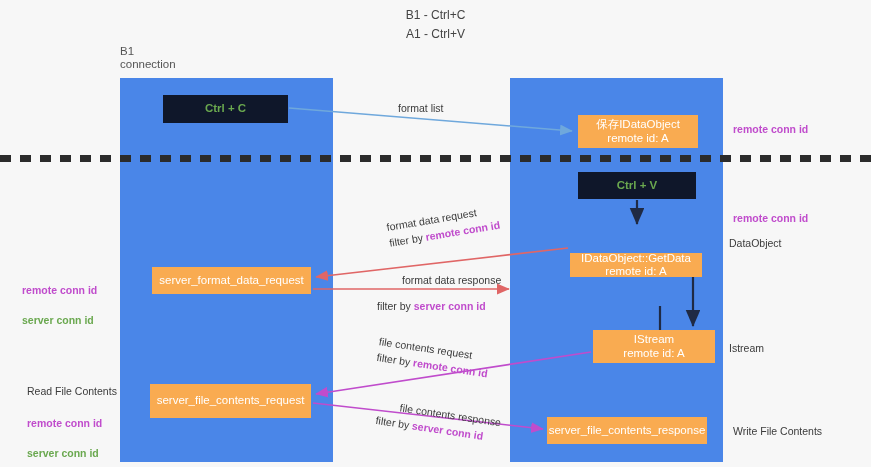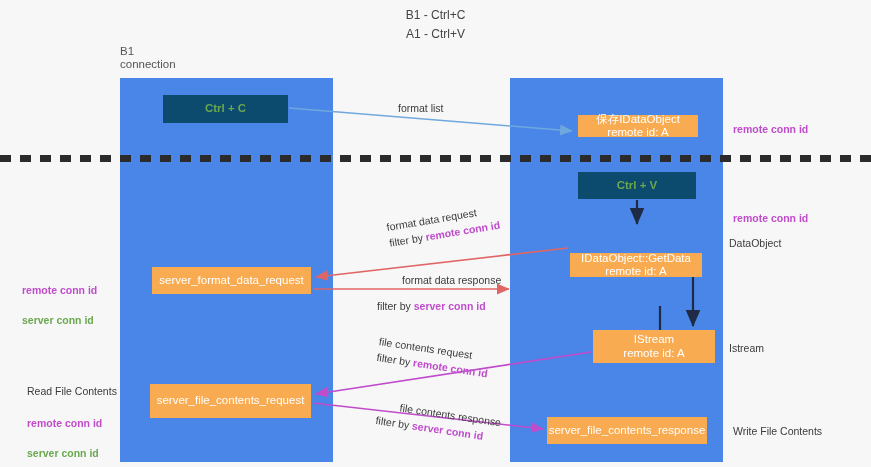--- a/index.html
+++ b/index.html
@@ -29,25 +29,25 @@
   #head-b1{left:120px;top:45px;width:213px;}
   #head-a1{left:510px;top:45px;width:213px;}
 
   
   .node{
     position:absolute;box-sizing:border-box;
     display:flex;align-items:center;justify-content:center;
     text-align:center;color:#fff;font-size:11.5px;line-height:13.5px;
     white-space:pre-line;padding:2px 4px;
   }
-  .node.green{background:#0c4a6e;}
+  .node.green{background:#0f172a;}
   .node.orange{background:#f9ab51;}
 
   #n-ctrlc{left:163px;top:95px;width:125px;height:28px;}
-  #n-saveido{left:578px;top:115px;width:120px;height:22px;}
+  #n-saveido{left:578px;top:115px;width:120px;height:33px;}
   #n-ctrlv{left:578px;top:172px;width:118px;height:27px;}
   #n-getdata{left:570px;top:228px;width:132px;height:24px;margin-top:25px;}
   #n-sfdreq{left:152px;top:267px;width:159px;height:27px;}
   #n-sfdresp{left:513px;top:278px;width:156px;height:27px;}
   #n-istream{left:593px;top:330px;width:122px;height:33px;}
   #n-sfcreq{left:150px;top:384px;width:161px;height:34px;}
   #n-sfcresp{left:547px;top:417px;width:160px;height:27px;}
 
   
   #divider{

